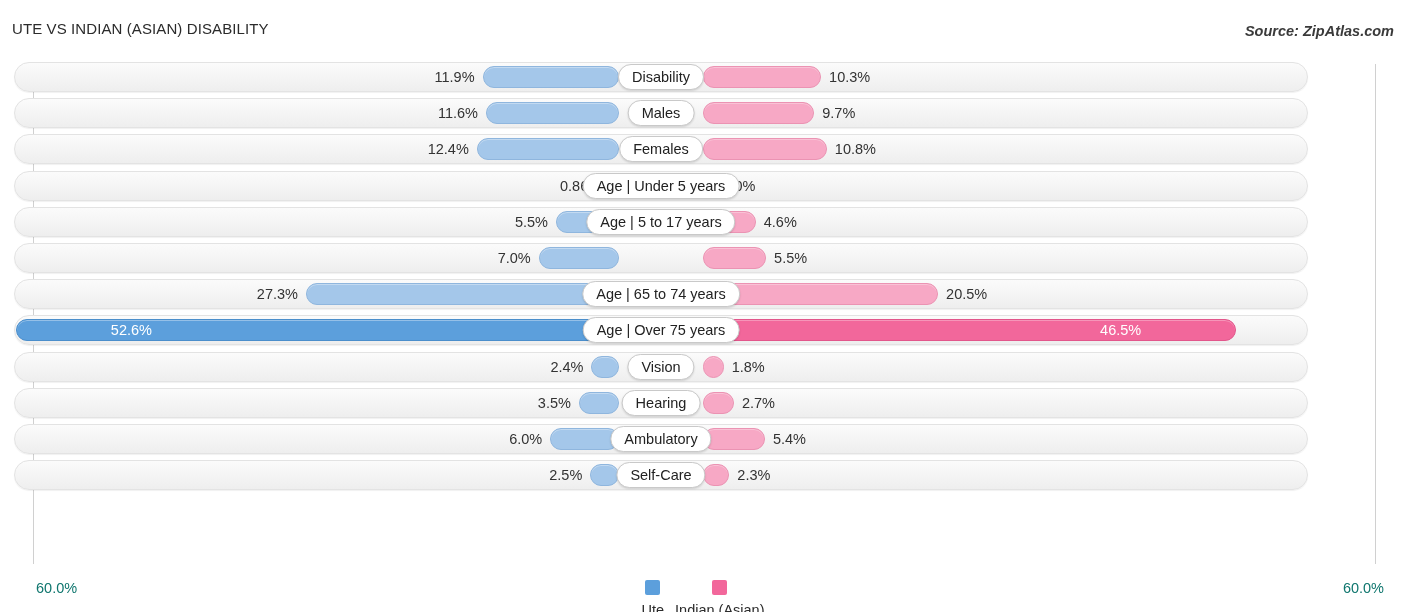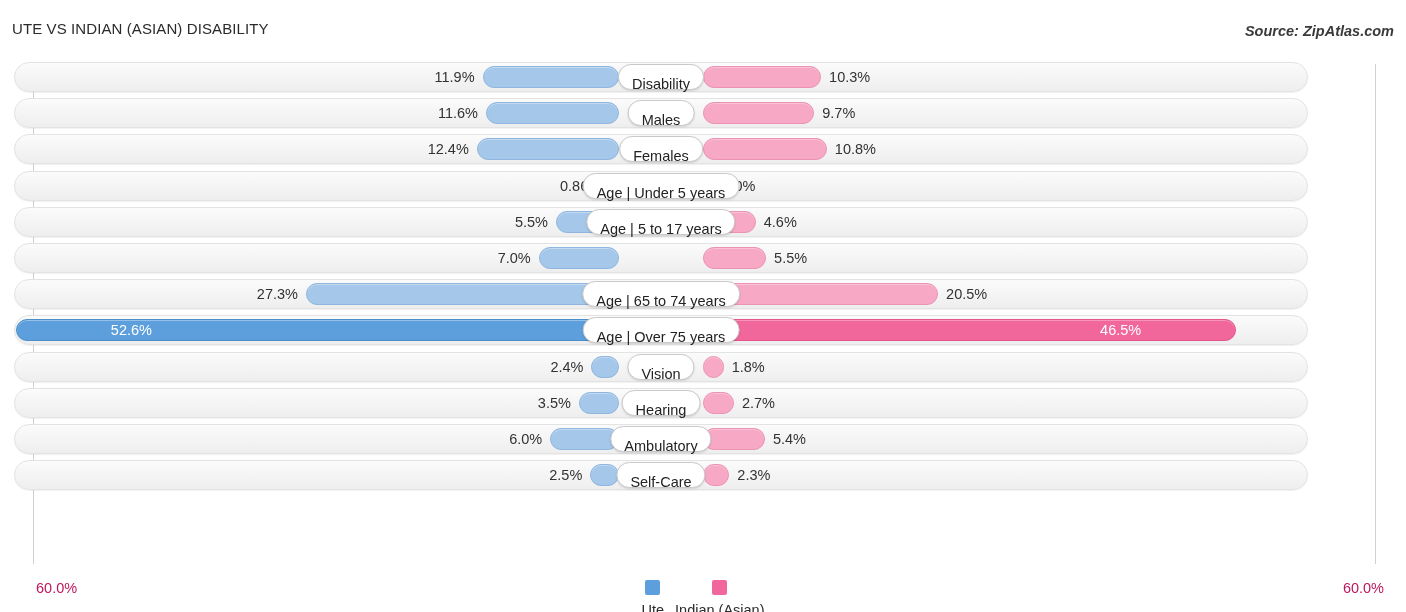--- a/index.html
+++ b/index.html
@@ -78,34 +78,34 @@
   }
   .val-left{text-align:right;}
   .val-right{text-align:left;}
   .val.inside{color:#ffffff;}
 
   
   .pill{
     position:absolute;left:50%;top:2px;
     transform:translateX(-50%);
     height:26px;line-height:25px;
-    padding:7px 13px;
+    padding:0 13px;
     background:#ffffff;
     border:1px solid #c9c9c9;
     border-radius:13px;
     font-size:14.5px;color:#222;
     white-space:nowrap;
     box-shadow:0 1px 2px rgba(0,0,0,.13);
     box-sizing:border-box;
   }
 
   
   .footer{position:absolute;left:0;top:574px;width:1406px;height:38px;}
   .axis-label{
-    position:absolute;top:6px;font-size:14.5px;color:#be185d;white-space:nowrap;
+    position:absolute;top:6px;font-size:14.5px;color:#0f766e;white-space:nowrap;
   }
   .axis-label.left{left:36px;}
   .axis-label.right{right:22px;}
   .legend{
     position:absolute;left:0;right:0;top:6px;
     display:flex;justify-content:center;align-items:center;gap:11px;
   }
   .legend-item{display:flex;align-items:center;gap:7px;flex-direction:column;}
   .swatch{width:15px;height:15px;border-radius:2px;display:inline-block;}
   .legend-text{font-size:14.5px;color:#2b2b2b;white-space:nowrap;}

